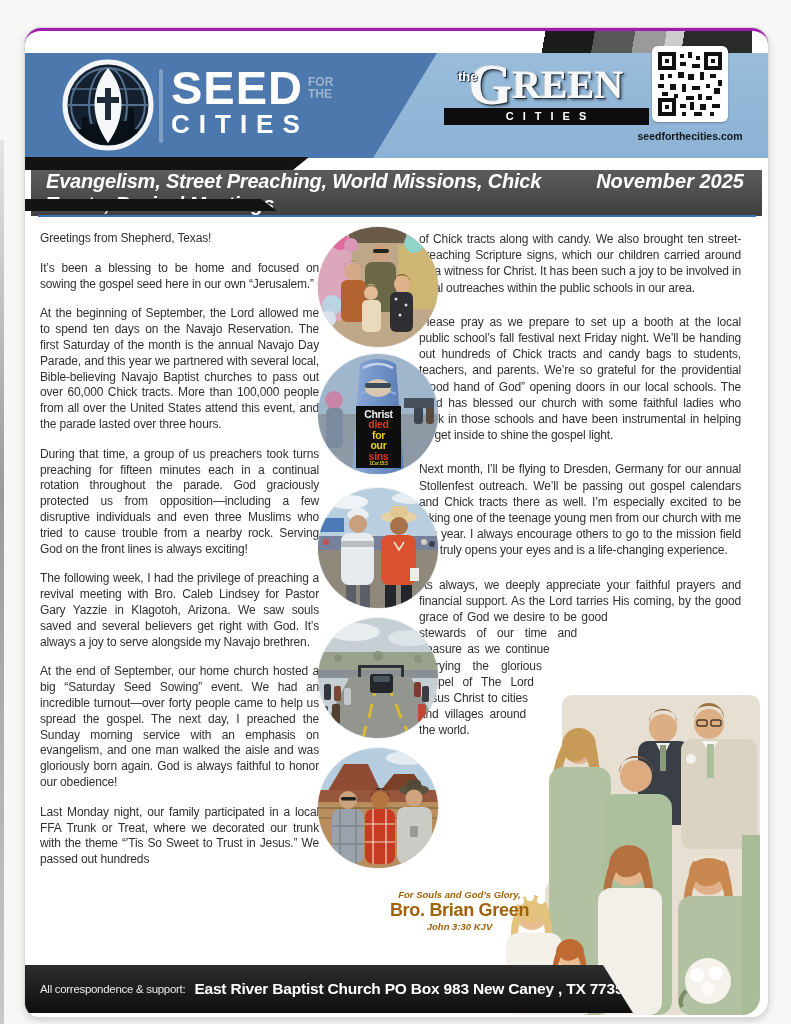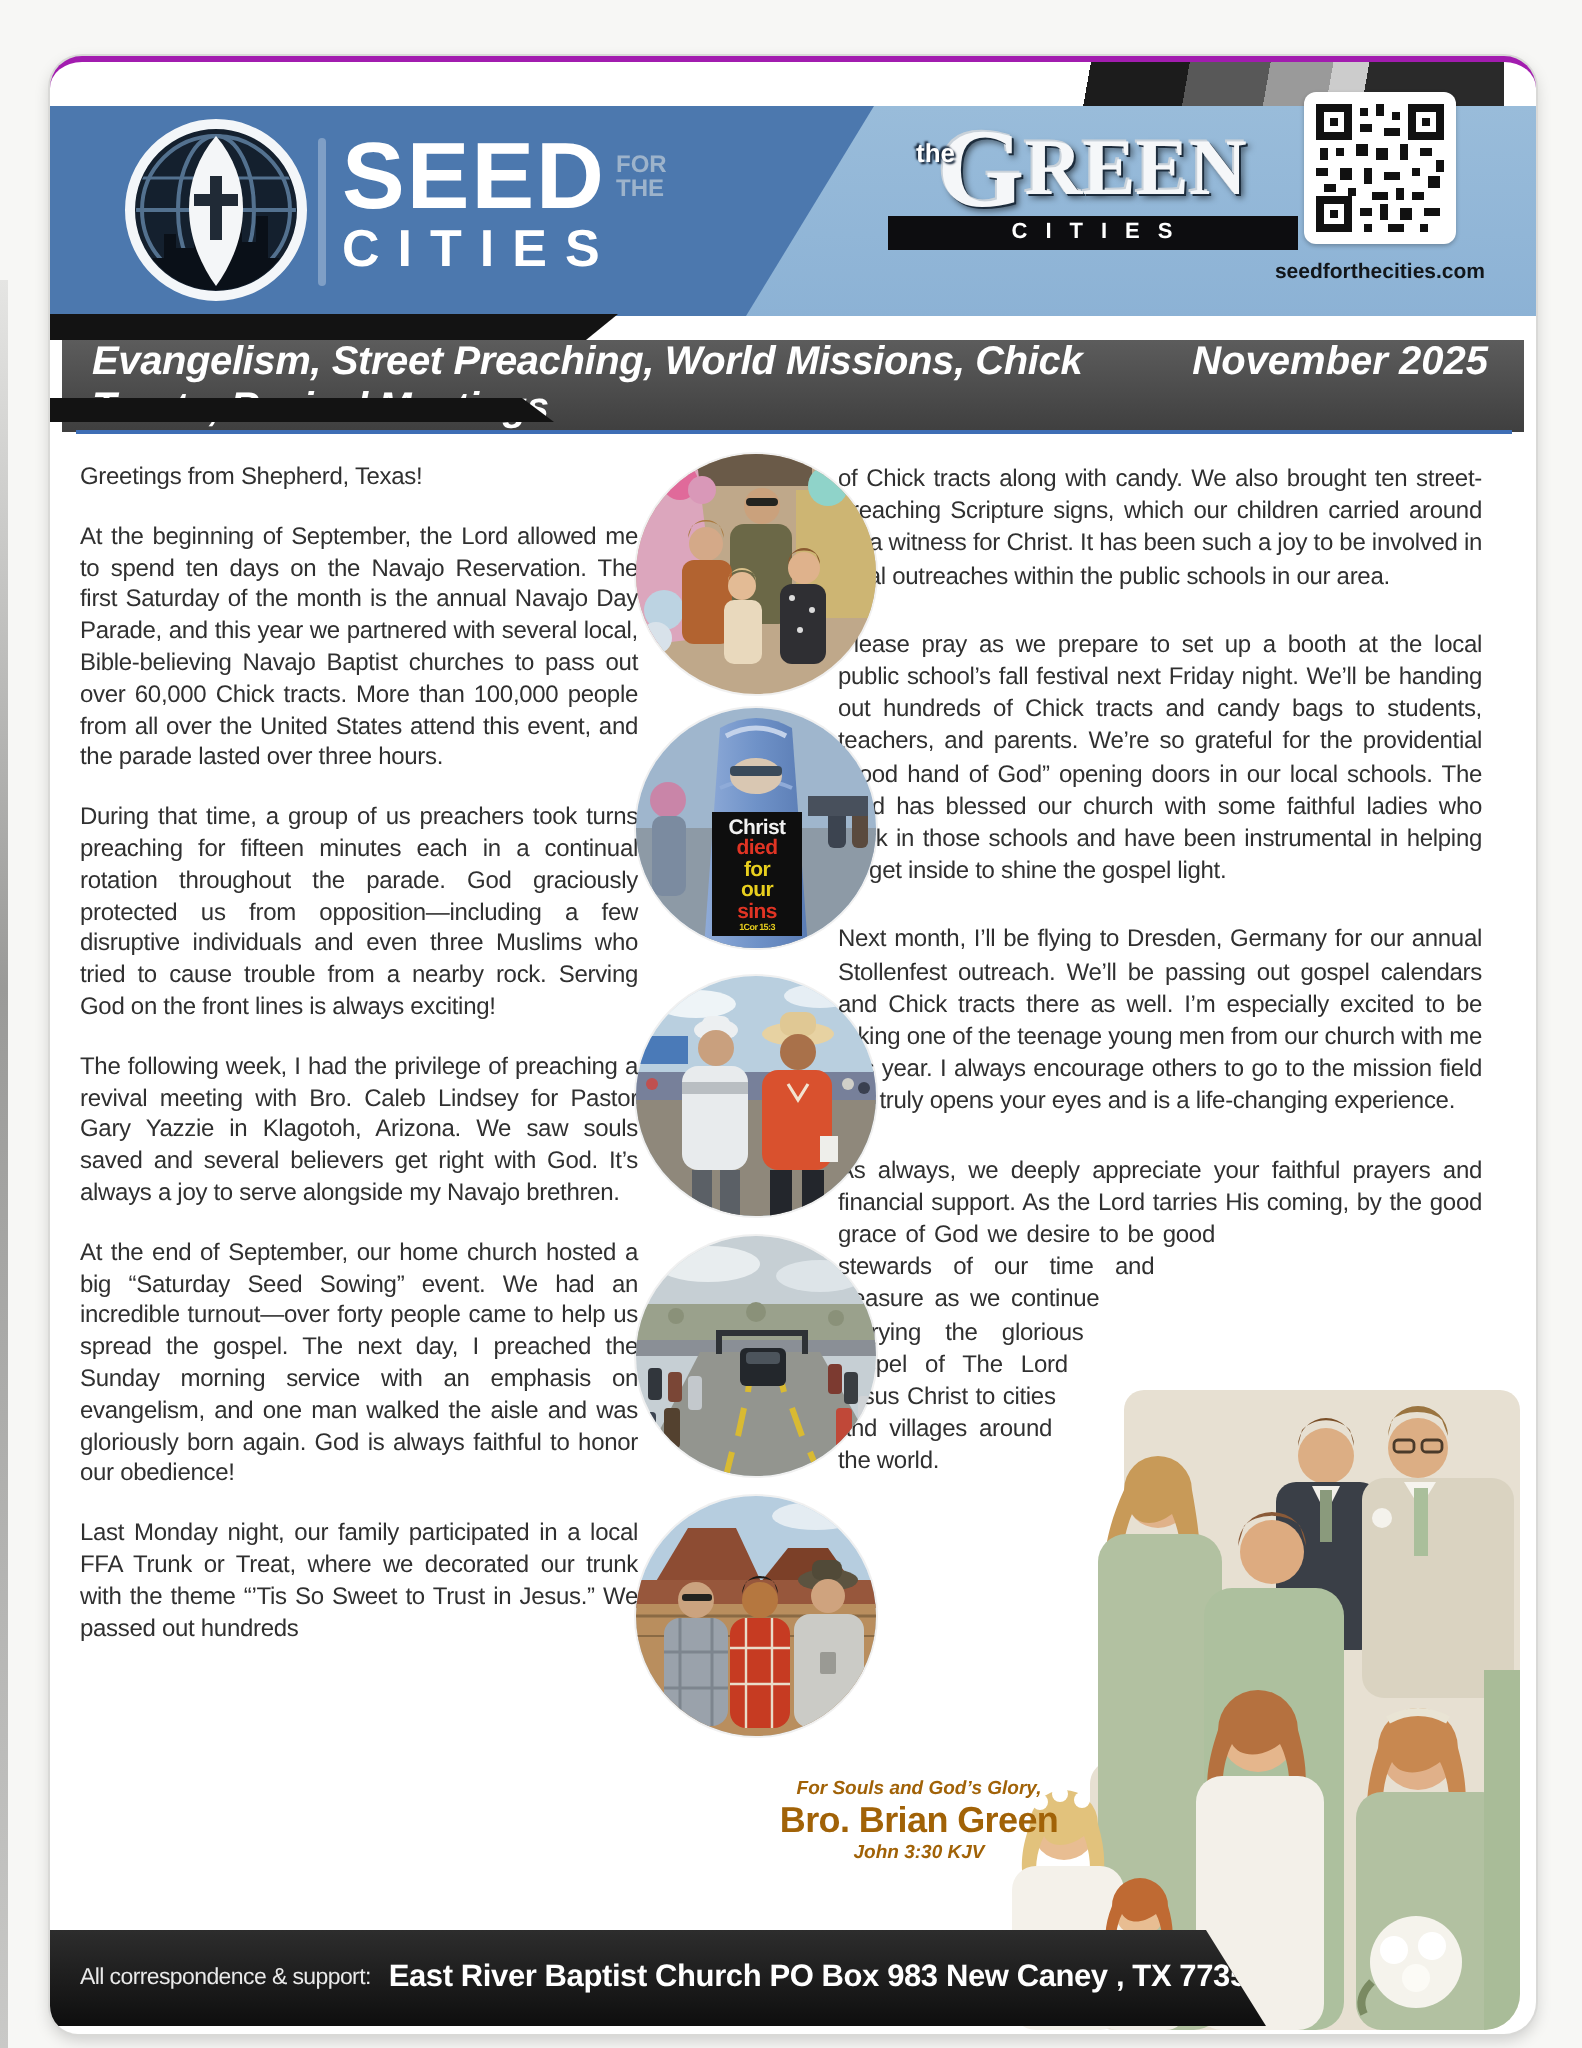--- a/index.html
+++ b/index.html
@@ -252,20 +252,21 @@
       <circle cx="120" cy="260" r="13" fill="#e8bd92"></circle>
       <path d="M106 258 a14 14 0 0 1 28 0 c3 10 3 18 1 25 l-5 1 c2 -9 1 -16 -2 -22 c-7 5 -14 5 -17 0 c-3 6 -4 13 -2 22 l-5 -1 c-2 -7 -2 -15 2 -25 z" fill="#bf6a33"></path>
       <rect x="99" y="275" width="44" height="45" rx="10" fill="#f2efe8"></rect>
 
       <rect x="292" y="140" width="18" height="180" fill="#a9bc98"></rect>
     </svg>
   </div>
 
   <div class="col-left">
     <p class="para">Greetings from Shepherd, Texas!</p>
+    <p class="para">It’s been a blessing to be home and focused on sowing the gospel seed here in our own “Jerusalem.”</p>
     <p class="para">At the beginning of September, the Lord allowed me to spend ten days on the Navajo Reservation. The first Saturday of the month is the annual Navajo Day Parade, and this year we partnered with several local, Bible-believing Navajo Baptist churches to pass out over 60,000 Chick tracts. More than 100,000 people from all over the United States attend this event, and the parade lasted over three hours.</p>
     <p class="para">During that time, a group of us preachers took turns preaching for fifteen minutes each in a continual rotation throughout the parade. God graciously protected us from opposition—including a few disruptive individuals and even three Muslims who tried to cause trouble from a nearby rock. Serving God on the front lines is always exciting!</p>
     <p class="para">The following week, I had the privilege of preaching a revival meeting with Bro. Caleb Lindsey for Pastor Gary Yazzie in Klagotoh, Arizona. We saw souls saved and several believers get right with God. It’s always a joy to serve alongside my Navajo brethren.</p>
     <p class="para">At the end of September, our home church hosted a big “Saturday Seed Sowing” event. We had an incredible turnout—over forty people came to help us spread the gospel. The next day, I preached the Sunday morning service with an emphasis on evangelism, and one man walked the aisle and was gloriously born again. God is always faithful to honor our obedience!</p>
     <p class="para">Last Monday night, our family participated in a local FFA Trunk or Treat, where we decorated our trunk with the theme “’Tis So Sweet to Trust in Jesus.” We passed out hundreds</p>
   </div>
 
   <div class="col-right">
     <p class="para">of Chick tracts along with candy. We also brought ten street-preaching Scripture signs, which our children carried around as a witness for Christ. It has been such a joy to be involved in local outreaches within the public schools in our area.</p>
     <p class="para">Please pray as we prepare to set up a booth at the local public school’s fall festival next Friday night. We’ll be handing out hundreds of Chick tracts and candy bags to students, teachers, and parents. We’re so grateful for the providential “good hand of God” opening doors in our local schools. The Lord has blessed our church with some faithful ladies who work in those schools and have been instrumental in helping us get inside to shine the gospel light.</p>

